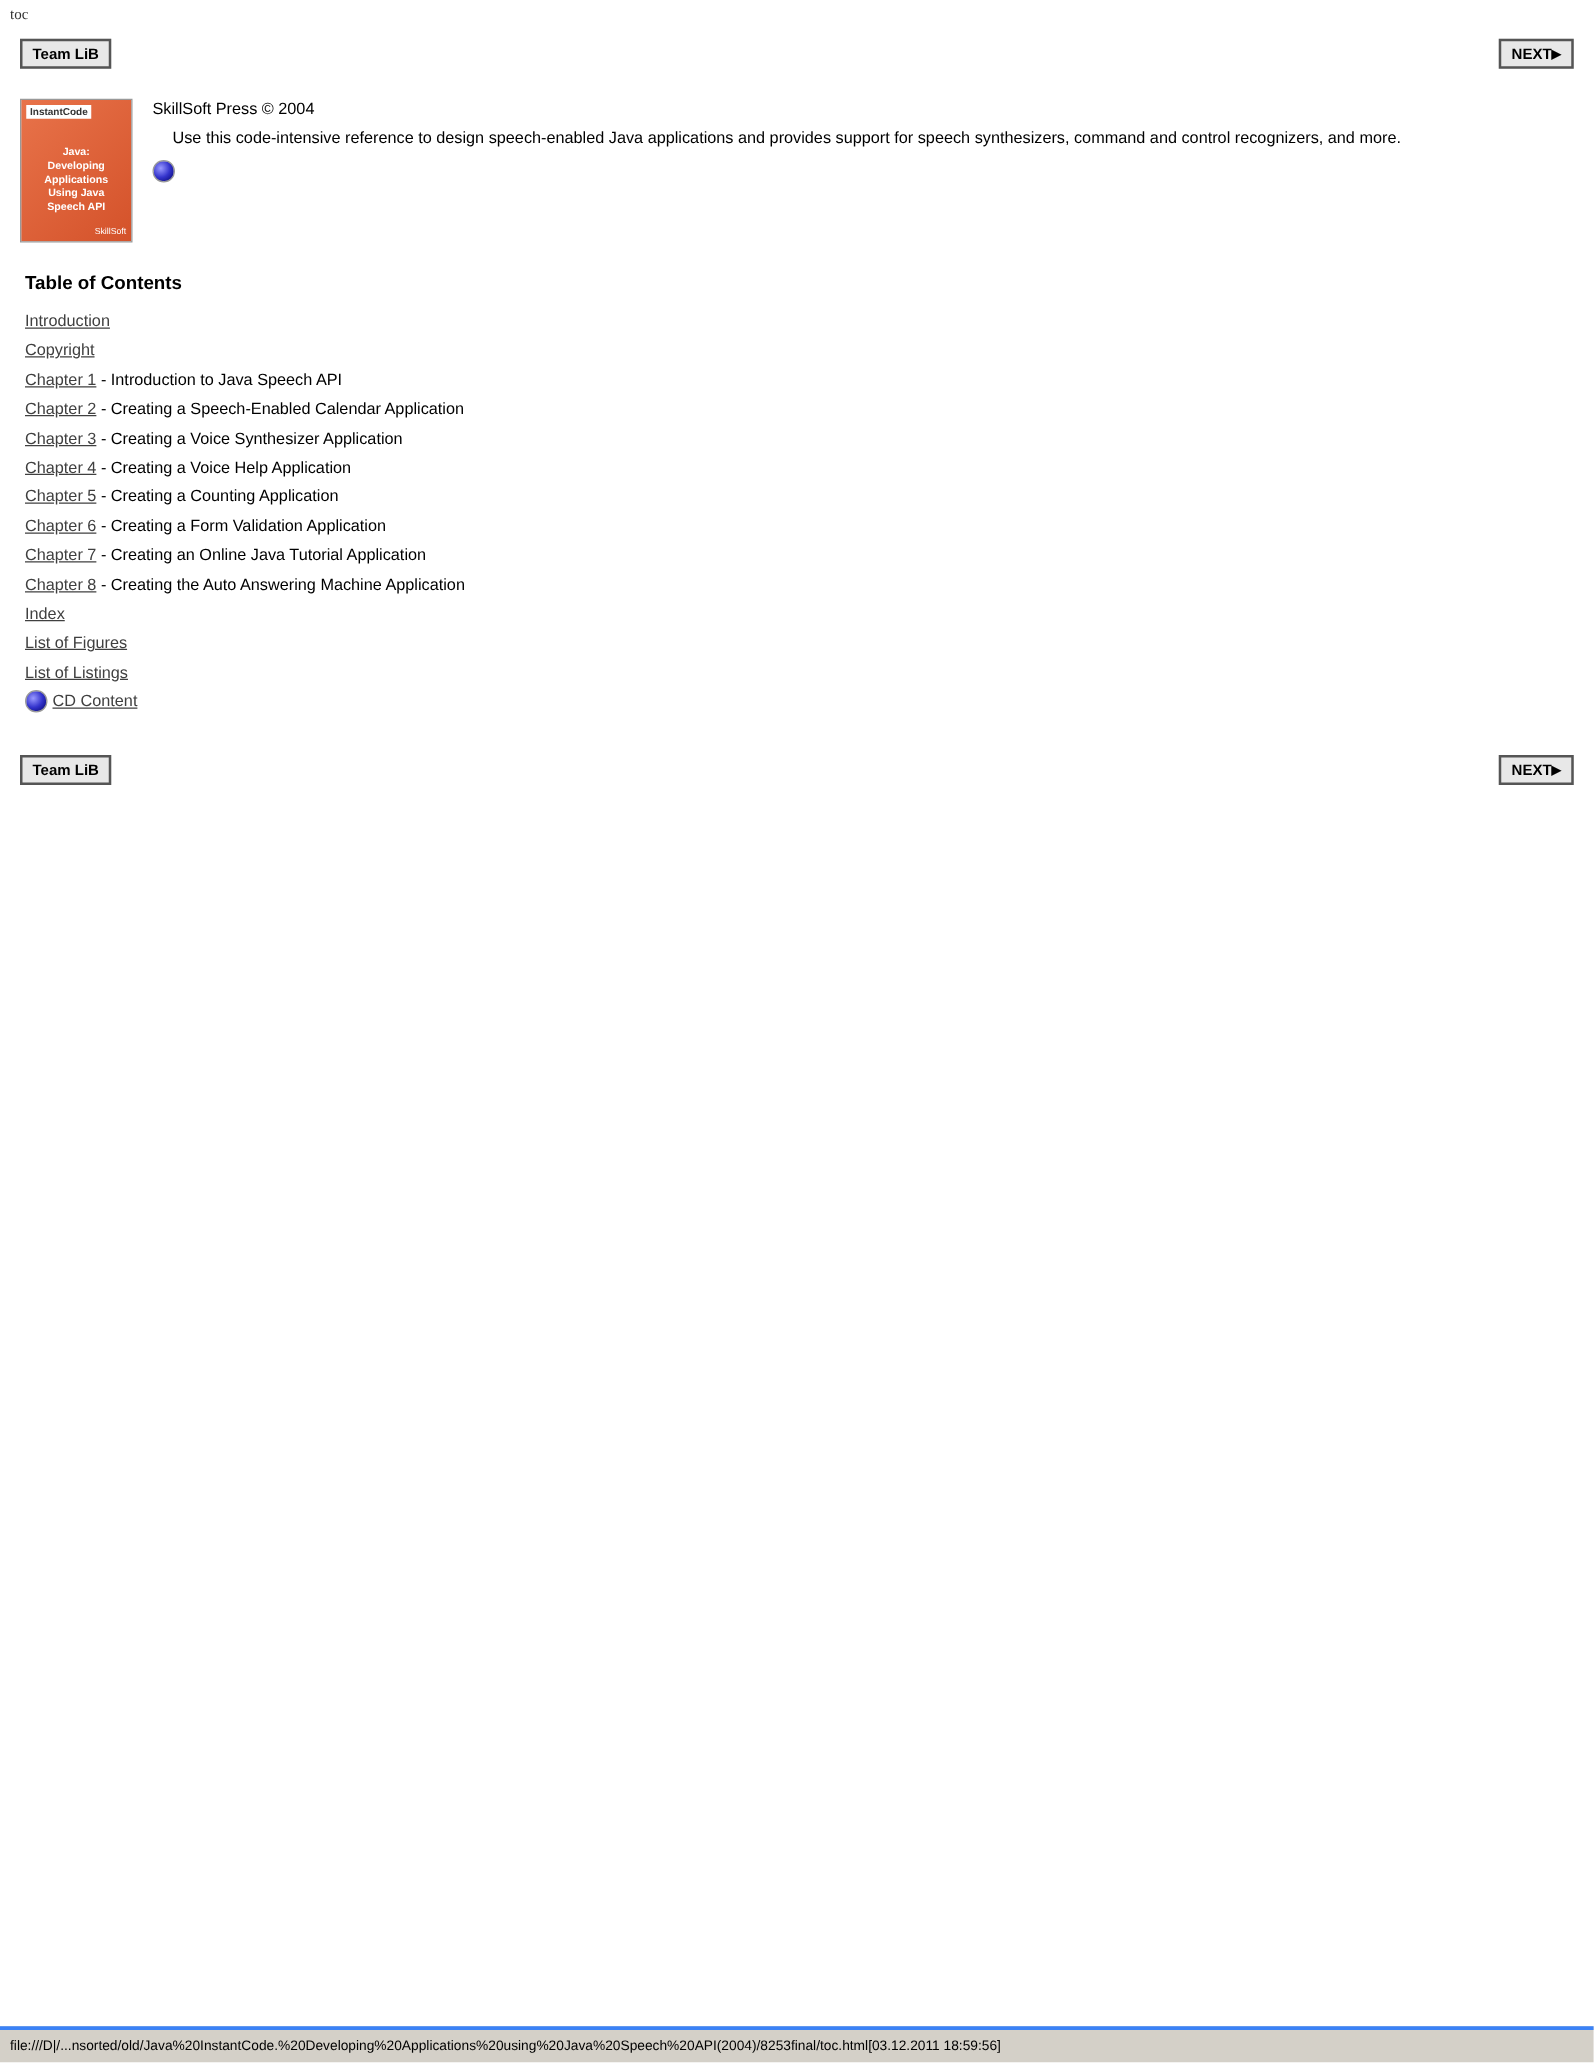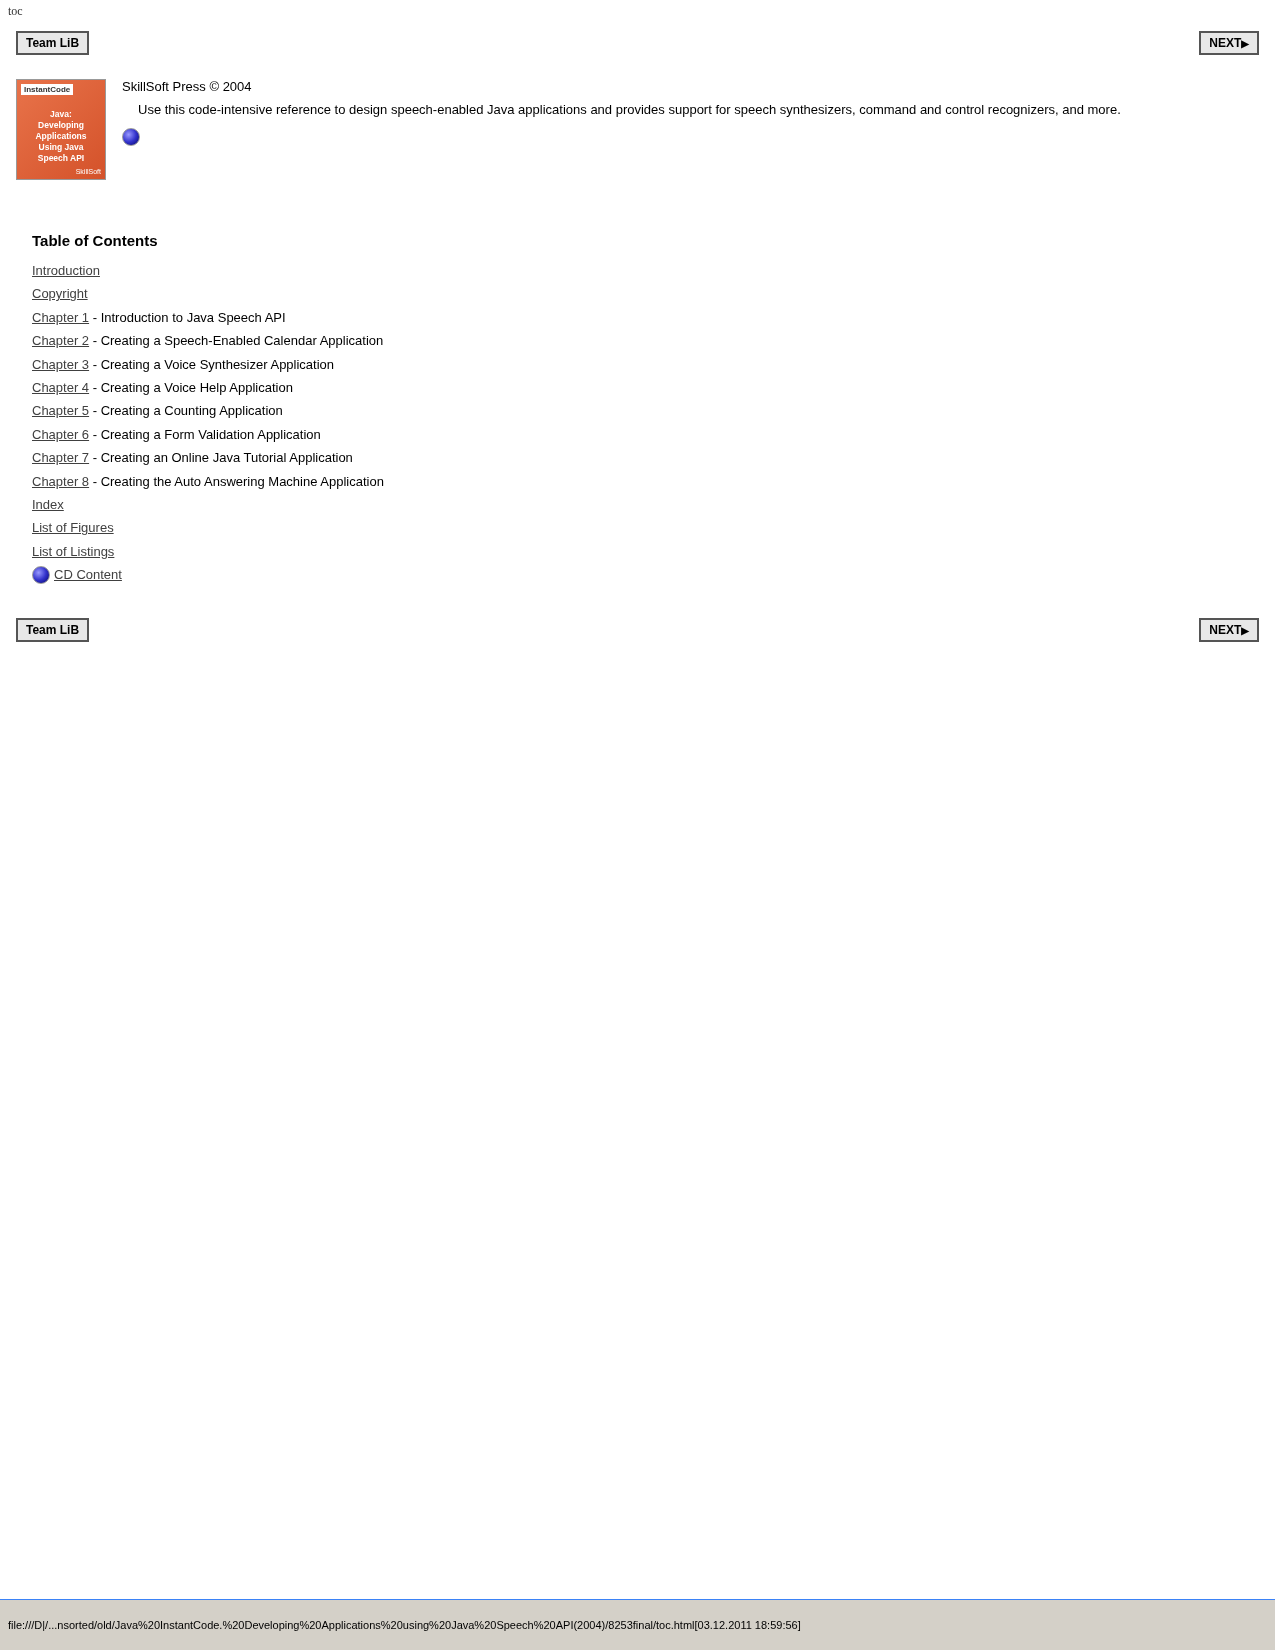--- a/index.html
+++ b/index.html
@@ -53,21 +53,21 @@
       font-size: 10px;
     }
     .book-section {
       display: flex;
       padding: 16px 16px;
       gap: 16px;
       align-items: flex-start;
     }
     .book-cover {
       width: 90px;
-      height: 101px;
+      height: 115px;
       background: linear-gradient(135deg, #e8734a 0%, #d4522a 100%);
       border: 1px solid #999;
       flex-shrink: 0;
       display: flex;
       flex-direction: column;
       align-items: center;
       justify-content: center;
       padding: 4px;
       position: relative;
     }
@@ -132,22 +132,21 @@
     }
     .cd-circle {
       width: 18px;
       height: 18px;
       border-radius: 50%;
       background: radial-gradient(circle at 35% 35%, #9999ff, #3333cc, #000066);
       border: 1px solid #999;
       display: inline-block;
     }
     .toc-section {
-      padding: 8px 32px;
-      margin-top: 28px;
+      padding: 8px 20px;
     }
     .toc-heading {
       font-size: 15px;
       font-weight: bold;
       font-family: Arial, sans-serif;
       margin-bottom: 10px;
     }
     .toc-list {
       list-style: none;
       line-height: 1.8;
@@ -177,22 +176,22 @@
       align-items: center;
       padding: 8px 16px;
       margin-top: 16px;
     }
     .status-bar {
       position: absolute;
       bottom: 0;
       left: 0;
       right: 0;
       background: #d4d0c8;
-      border-top: 1px solid #3b82f6;
-      padding: 19px 8px;
+      border-top: 3px solid #3b82f6;
+      padding: 7px 8px;
       font-size: 11px;
       font-family: Arial, sans-serif;
       color: #000;
       white-space: nowrap;
       overflow: hidden;
     }
   </style>
 </head>
 <body>
 

